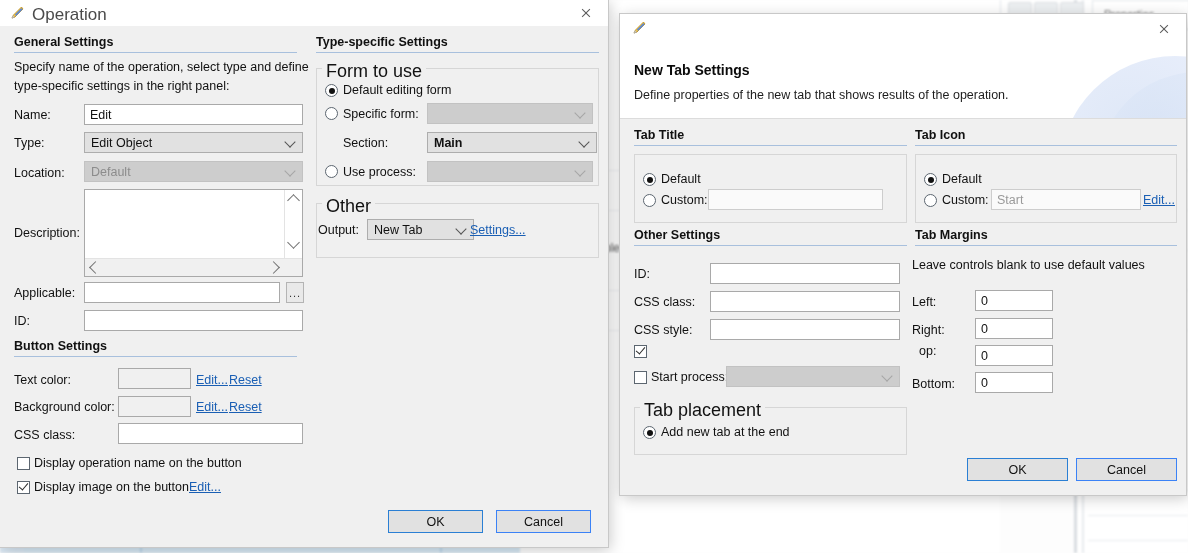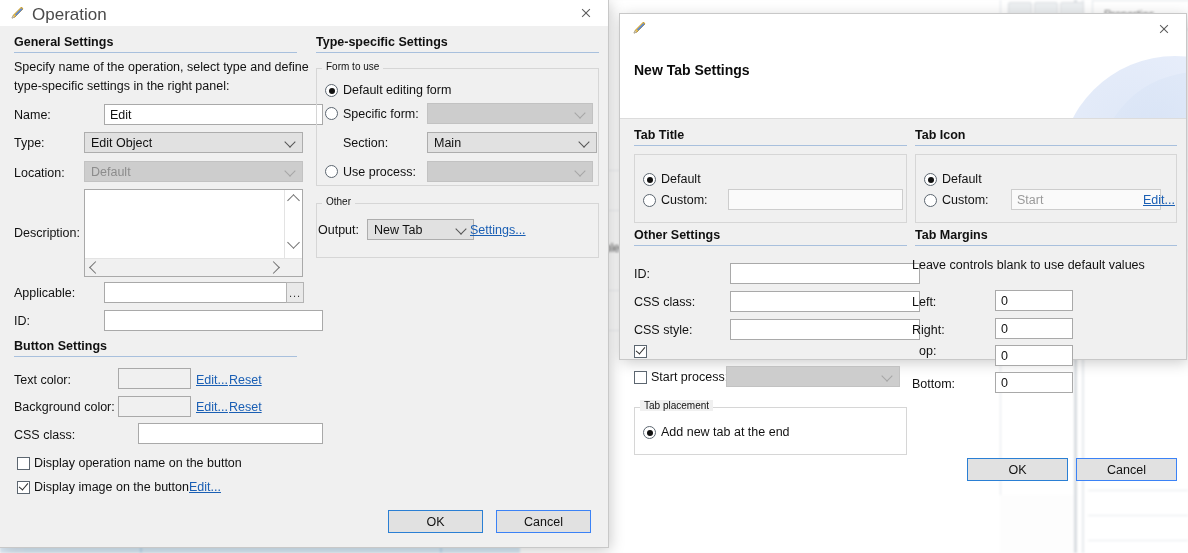--- a/index.html
+++ b/index.html
@@ -34,21 +34,21 @@
   }
   .tb-close::before { transform: translate(-50%,-50%) rotate(45deg); }
   .tb-close::after  { transform: translate(-50%,-50%) rotate(-45deg); }
 
   
   .sec-hd { position:absolute; font-weight:bold; font-size:12.5px; color:#101010; }
   .sec-rule { position:absolute; height:1px; background:#a8c0dd; }
 
   .lbl { position:absolute; font-size:12.5px; color:#111; white-space:nowrap; }
 
-  .tf { position:absolute; background:#fff; border:1px solid #a9a9a9; box-sizing:border-box;margin-left:20px; }
+  .tf { position:absolute; background:#fff; border:1px solid #a9a9a9; box-sizing:border-box; }
   .tf.flat { border:1px solid #cdcdcd; background:#fafafa; }
   .tf .val { position:absolute; left:5px; top:50%; transform:translateY(-50%); font-size:12.5px; color:#111; white-space:nowrap; }
   .tf .ph  { color:#9a9a9a; }
 
   .combo { position:absolute; background:#e1e1e1; border:1px solid #adadad; box-sizing:border-box; }
   .combo.enabled { background:#e1e1e1; border-color:#adadad; }
   .combo.disabled { background:#cdcdcd; border-color:#c2c2c2; }
   .combo .val { position:absolute; left:6px; top:50%; transform:translateY(-50%); font-size:12.5px; color:#111; white-space:nowrap; }
   .combo.disabled .val { color:#8c8c8c; }
   
@@ -59,21 +59,21 @@
   .swatch { position:absolute; background:#f0f0f0; border:1px solid #a9a9a9; box-sizing:border-box; }
 
   .link { position:absolute; font-size:12.5px; color:#1a5fb4; text-decoration:underline; cursor:pointer; white-space:nowrap; }
 
   .btn { position:absolute; background:#e1e1e1; border:1px solid #3b82f6; box-sizing:border-box;
          font-size:12.5px; color:#111; display:flex; align-items:center; justify-content:center; cursor:default; }
   .btn.default { border:1px solid #2a7fd4; box-shadow: inset 0 0 0 1px #e1e1e1; }
   .btn.small { background:#e9e9e9; border:1px solid #b4b4b4; }
 
   .group { position:absolute; border:1px solid #d6d6d6; box-sizing:border-box; }
-  .group-cap { position:absolute; background:#f0f0f0; padding:0 4px; font-size:10px; color:#111; }
+  .group-cap { position:absolute; background:#f0f0f0; padding:0 4px; font-size:18px; color:#111; }
 
   
   .radio { position:absolute; width:13px; height:13px; border-radius:50%;
            border:1px solid #5c6670; background:#fff; box-sizing:border-box; cursor:pointer; }
   .radio.on::after { content:""; position:absolute; left:50%; top:50%; width:6px; height:6px;
            margin:-3px 0 0 -3px; border-radius:50%; background:#111; }
   
   .cb { position:absolute; width:13px; height:13px; border:1px solid #5c6670; background:#fff;
         box-sizing:border-box; cursor:pointer; }
   .cb.on::after { content:""; position:absolute; left:3px; top:-1px; width:4px; height:8px;
@@ -250,21 +250,21 @@
     <div class="lbl" style="left:343px; top:83px;">Default editing form</div>
 
     <span class="radio" style="left:325px; top:107px;"></span>
     <div class="lbl" style="left:343px; top:107px;">Specific form:</div>
     <div class="combo disabled" style="left:427px; top:103px; width:166px; height:21px;">
       <span class="val"></span>
       <span class="chev"></span>
     </div>
 
     <div class="lbl" style="left:343px; top:136px;">Section:</div>
-    <div class="combo enabled" style="left:427px; top:132px; width:170px; height:21px;">
+    <div class="combo enabled" style="left:427px; top:132px; width:170px; height:21px;font-weight:bold;">
       <span class="val">Main</span>
       <span class="chev"></span>
     </div>
 
     <span class="radio" style="left:325px; top:165px;"></span>
     <div class="lbl" style="left:343px; top:165px;">Use process:</div>
     <div class="combo disabled" style="left:427px; top:161px; width:166px; height:21px;">
       <span class="val"></span>
       <span class="chev"></span>
     </div>
@@ -280,38 +280,39 @@
     <span class="link" style="left:470px; top:223px;">Settings...</span>
 
     <div class="btn default" style="left:388px; top:510px; width:95px; height:23px;">
       <span>OK</span>
     </div>
     <div class="btn" style="left:496px; top:510px; width:95px; height:23px;">
       <span>Cancel</span>
     </div>
   </div>
 
-  <div class="dialog" style="left:620px; top:14px; width:566px; height:345px; background:#f0f0f0;text-align:right;">
+  <div class="dialog" style="left:620px; top:14px; width:566px; height:481px; background:#f0f0f0;text-align:right;">
 
     <div style="position:absolute; left:0; top:0; width:566px; height:104px; background:#ffffff; overflow:hidden;">
       <div class="arc" style="left:440px; top:42px; width:230px; height:230px;
                   background: radial-gradient(circle at 30% 30%, #dfe8f7 0%, #e8eefb 45%, #f3f6fd 70%, #ffffff 100%);"></div>
       <div class="arc" style="left:478px; top:58px; width:200px; height:200px;
                   background: radial-gradient(circle at 30% 30%, #d6e2f5 0%, #e3ebf9 55%, #eff3fc 100%); opacity:.75;"></div>
 
       <span style="position:absolute; left:12px; top:6px; width:16px; height:16px;">
         <svg class="app-icon" width="16" height="16" viewBox="0 0 16 16">
           <path d="M2 13 L5 12 L13 4 L11.5 2 L3.5 10 Z" fill="#f5c542" stroke="#b98a15" stroke-width=".8"></path>
           <path d="M6 11 L12.5 4.5 L11.5 3 L5 9.5 Z" fill="#5b87d6"></path>
           <path d="M2 13.2 L3 10.6 L4.6 12.1 Z" fill="#e9e9e9" stroke="#9a9a9a" stroke-width=".6"></path>
         </svg>
       </span>
       <span class="tb-close" style="width:44px;height:30px;"></span>
 
       <div style="position:absolute; left:14px; top:48px; font-weight:bold; font-size:14px; color:#0b0b0b;">New Tab Settings</div>
+      <div style="position:absolute; left:14px; top:74px; font-size:12.5px; color:#1d1d1d;">Define properties of the new tab that shows results of the operation.</div>
     </div>
     <div style="position:absolute; left:0; top:104px; width:566px; height:1px; background:#dcdcdc;"></div>
 
     <div class="sec-hd" style="left:14px; top:114px;">Tab Title</div>
     <div class="sec-rule" style="left:14px; top:131px; width:273px;"></div>
 
     <div class="group" style="left:14px; top:140px; width:273px; height:69px;"></div>
     <span class="radio on" style="left:23px; top:159px;"></span>
     <div class="lbl" style="left:41px; top:158px;">Default</div>
     <span class="radio" style="left:23px; top:180px;"></span>

